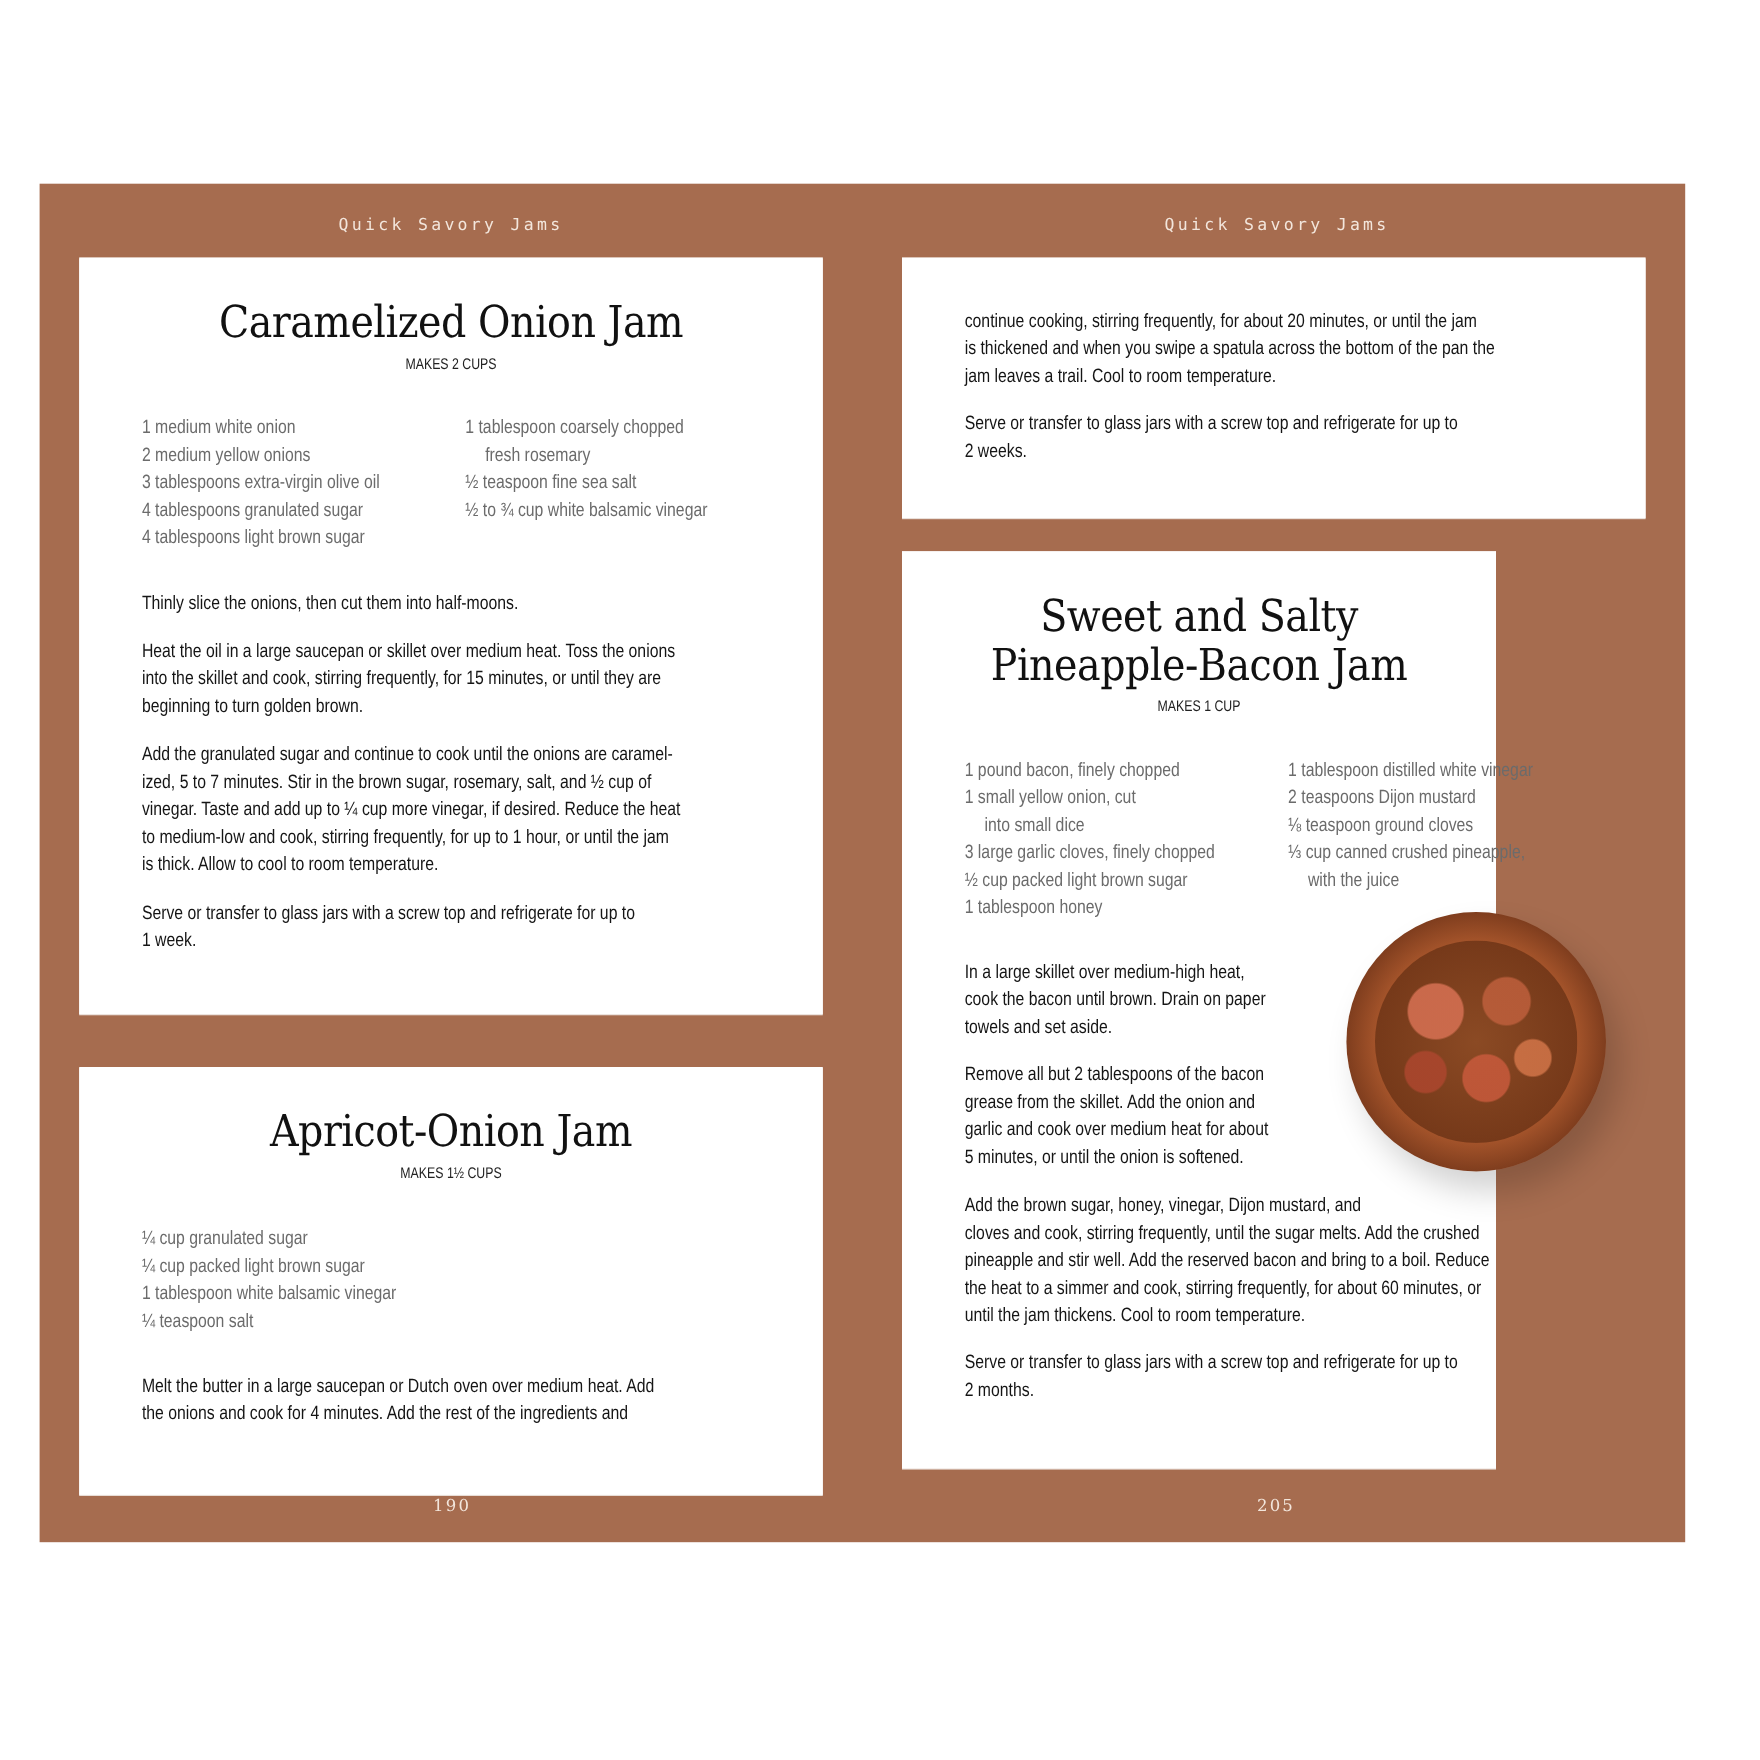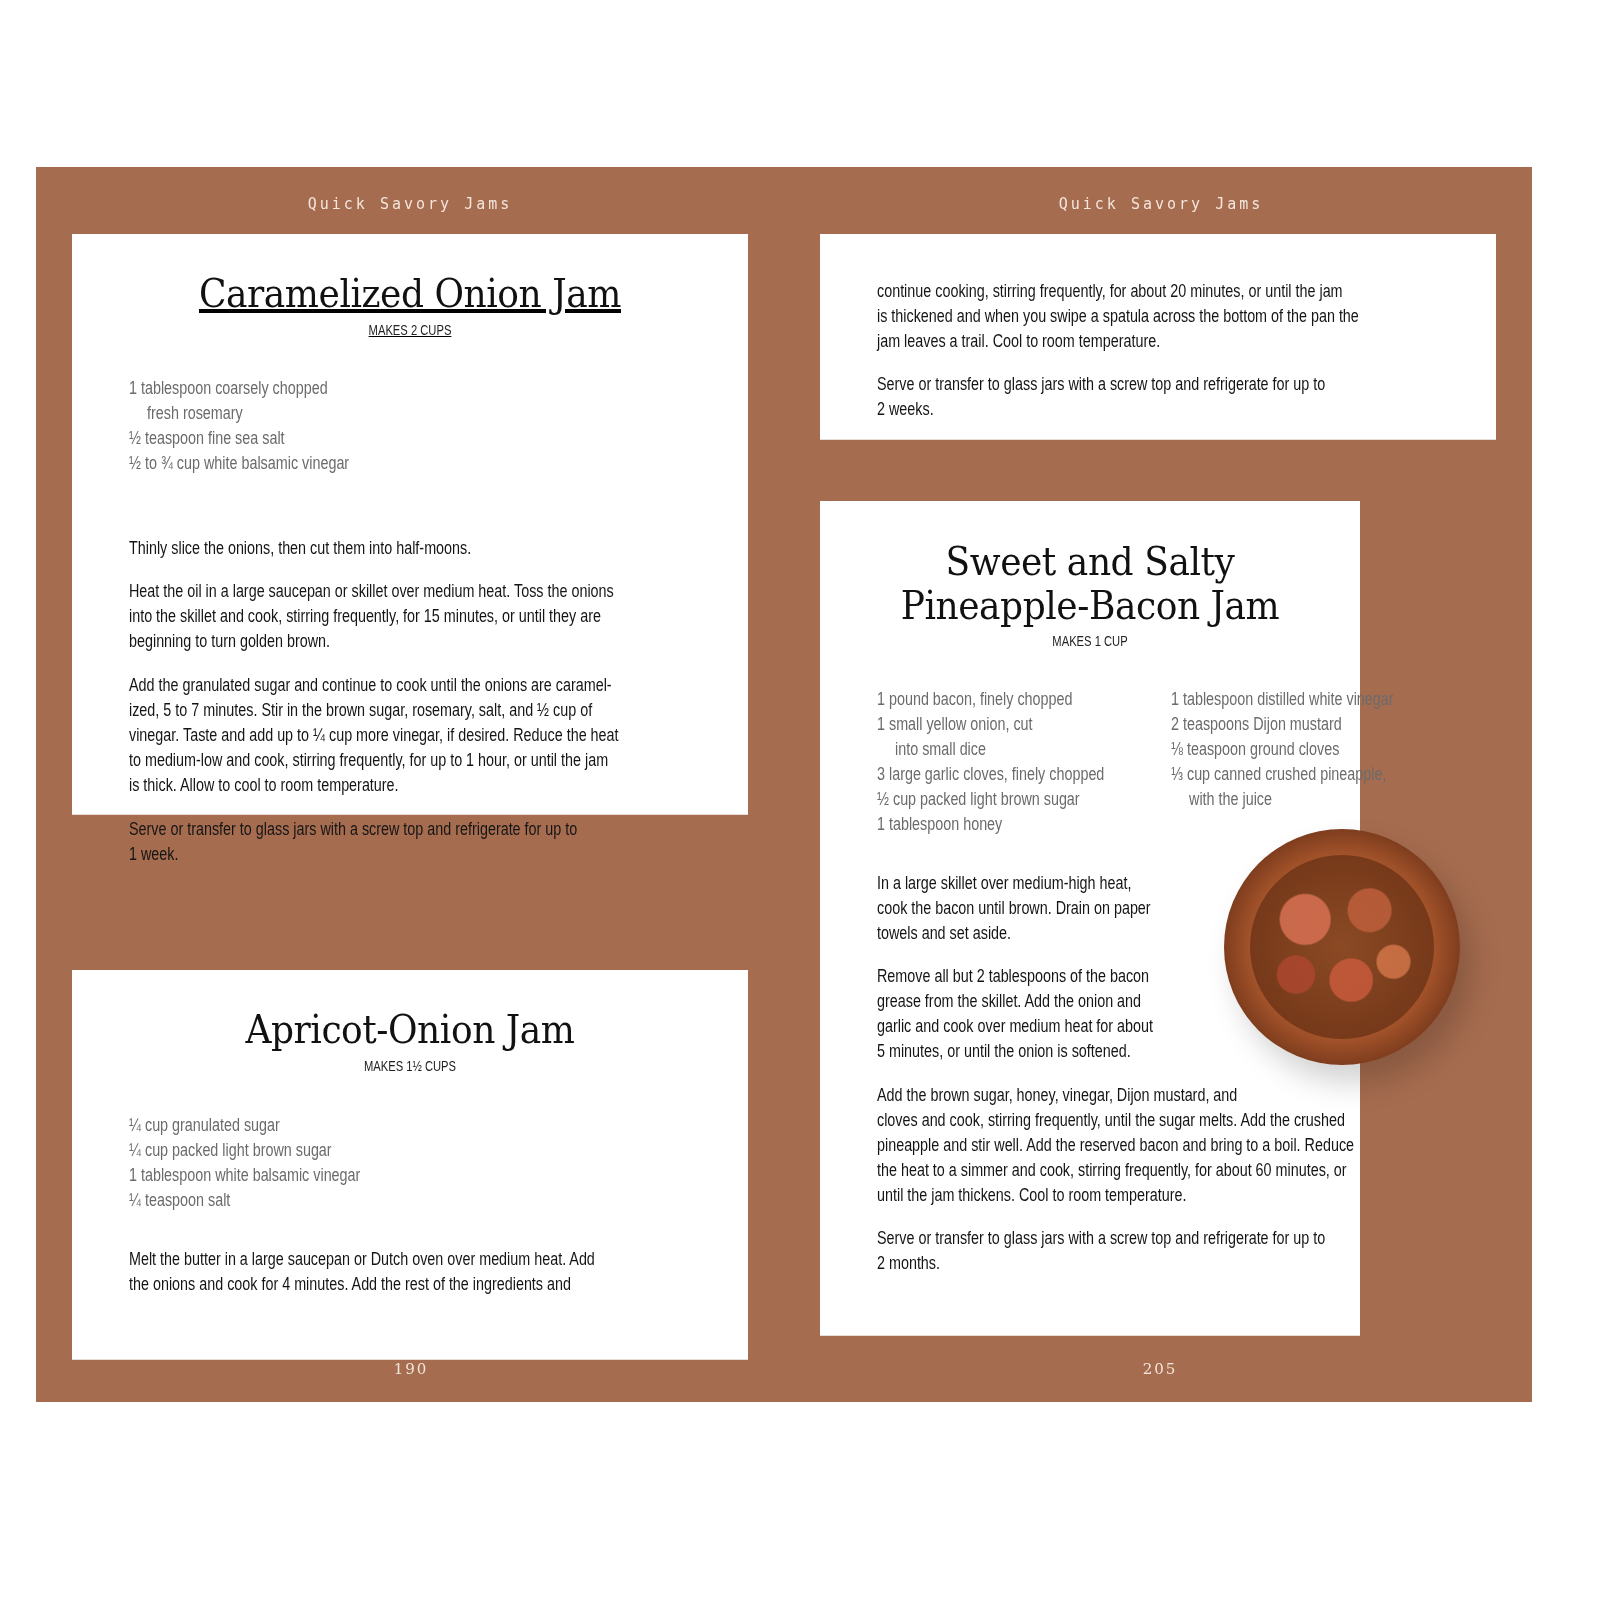--- a/index.html
+++ b/index.html
@@ -29,24 +29,31 @@
             radial-gradient(circle, #8b4a24 0%, #6d3215 100%); }
 </style>
 </head>
 <body>
 
 <div class="spread"></div>
 
 <div class="runhead" style="left:210px">Quick Savory Jams</div>
 <div class="runhead" style="left:961px">Quick Savory Jams</div>
 
-<div class="panel" style="left:72px; top:234px; width:676px; height:580px;text-decoration:underline;">
+<div class="panel" style="left:72px; top:234px; width:676px; height:688px;">
   <h1 class="title" style="font-size:40px; margin-top:36px;">Caramelized Onion Jam</h1>
   <div class="makes">MAKES 2 CUPS</div>
   <div class="ings" style="left:57px; top:142px;">
+    <div class="col" style="width:294px;">
+      <div class="ing">1 medium white onion</div>
+      <div class="ing">2 medium yellow onions</div>
+      <div class="ing">3 tablespoons extra-virgin olive oil</div>
+      <div class="ing">4 tablespoons granulated sugar</div>
+      <div class="ing">4 tablespoons light brown sugar</div>
+    </div>
     <div class="col">
       <div class="ing">1 tablespoon coarsely chopped</div>
       <div class="ing indent">fresh rosemary</div>
       <div class="ing">½ teaspoon fine sea salt</div>
       <div class="ing">½ to ¾ cup white balsamic vinegar</div>
     </div>
   </div>
   <div class="para" style="left:57px; top:302px;">
     <div class="ln">Thinly slice the onions, then cut them into half-moons.</div>
   </div>
@@ -78,21 +85,21 @@
       <div class="ing">1 tablespoon white balsamic vinegar</div>
       <div class="ing">¼ teaspoon salt</div>
     </div>
   </div>
   <div class="para" style="left:57px; top:277px;">
     <div class="ln">Melt the butter in a large saucepan or Dutch oven over medium heat. Add</div>
     <div class="ln">the onions and cook for 4 minutes. Add the rest of the ingredients and</div>
   </div>
 </div>
 
-<div class="panel" style="left:820px; top:234px; width:676px; height:205px;">
+<div class="panel" style="left:820px; top:234px; width:676px; height:237px;">
   <div class="para" style="left:57px; top:45px;">
     <div class="ln">continue cooking, stirring frequently, for about 20 minutes, or until the jam</div>
     <div class="ln">is thickened and when you swipe a spatula across the bottom of the pan the</div>
     <div class="ln">jam leaves a trail. Cool to room temperature.</div>
   </div>
   <div class="para" style="left:57px; top:138px;">
     <div class="ln">Serve or transfer to glass jars with a screw top and refrigerate for up to</div>
     <div class="ln">2 weeks.</div>
   </div>
 </div>

